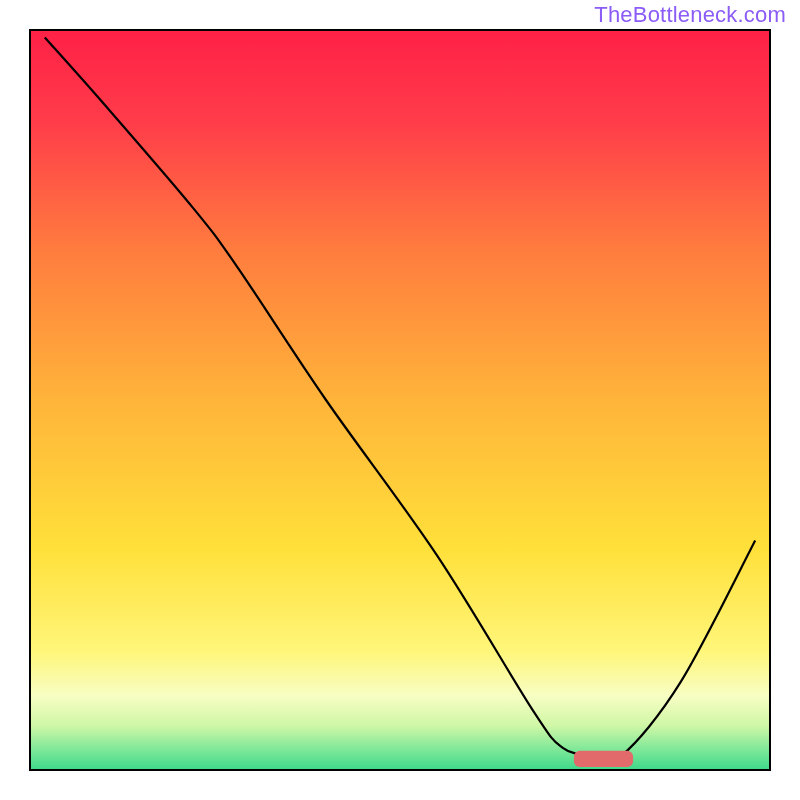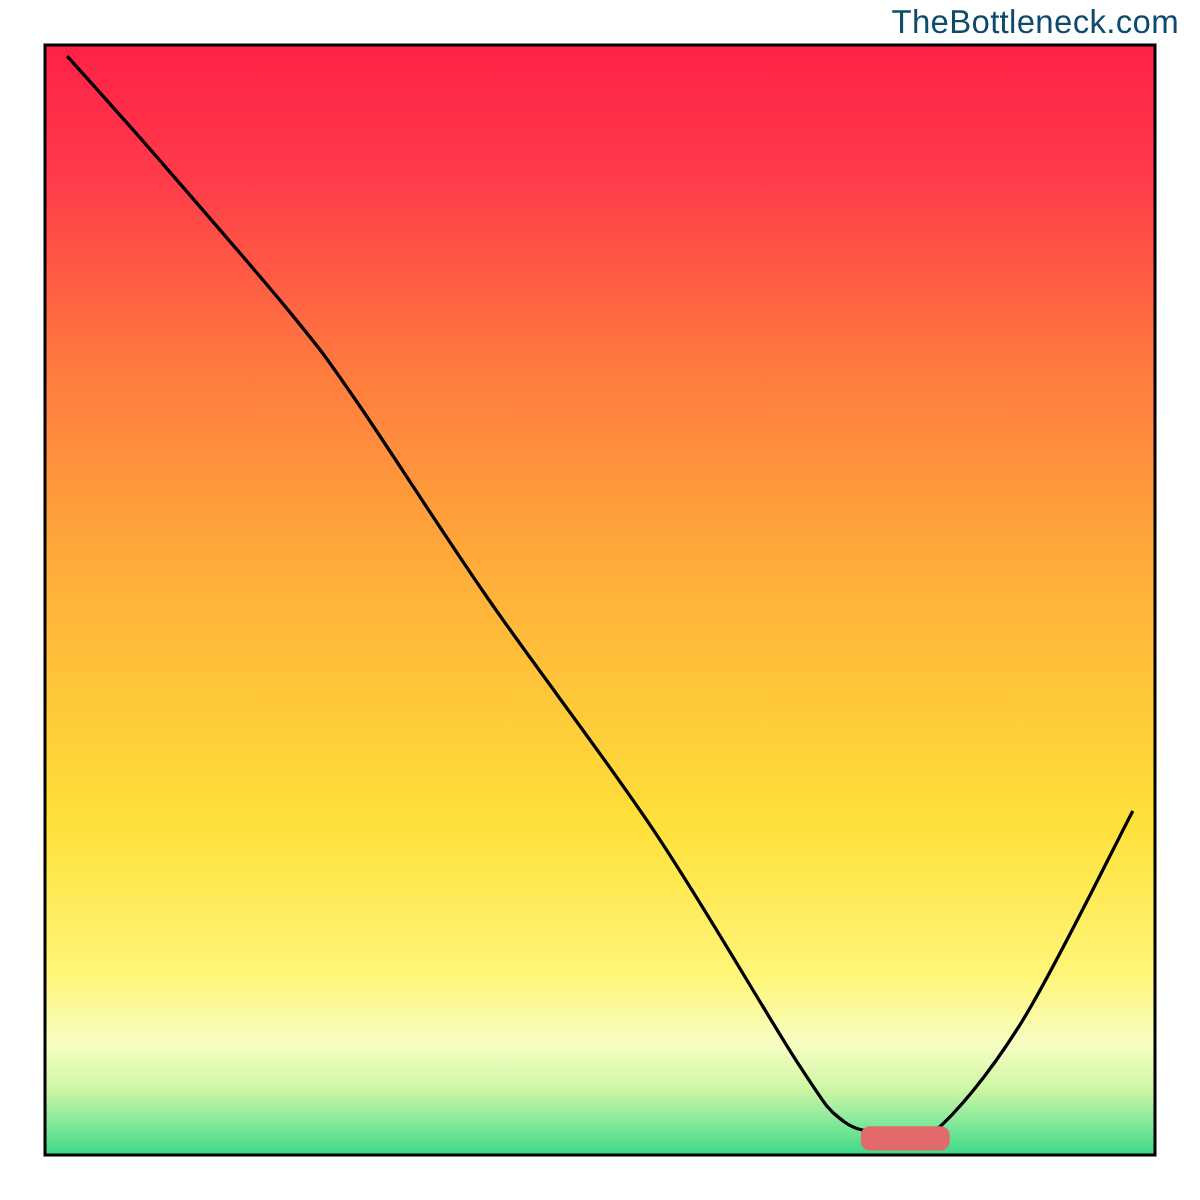--- a/index.html
+++ b/index.html
@@ -17,21 +17,21 @@
     height: 800px;
   }
   svg {
     display: block;
   }
   .watermark {
     position: absolute;
     top: 2px;
     right: 14px;
     font-size: 22px;
-    color: #0c4a6e;
+    color: #8b5cf6;
     font-weight: 500;
     letter-spacing: 0.2px;
     text-align: center;
   }
 </style>
 </head>
 <body>
 
 <div class="canvas-wrap">
 

